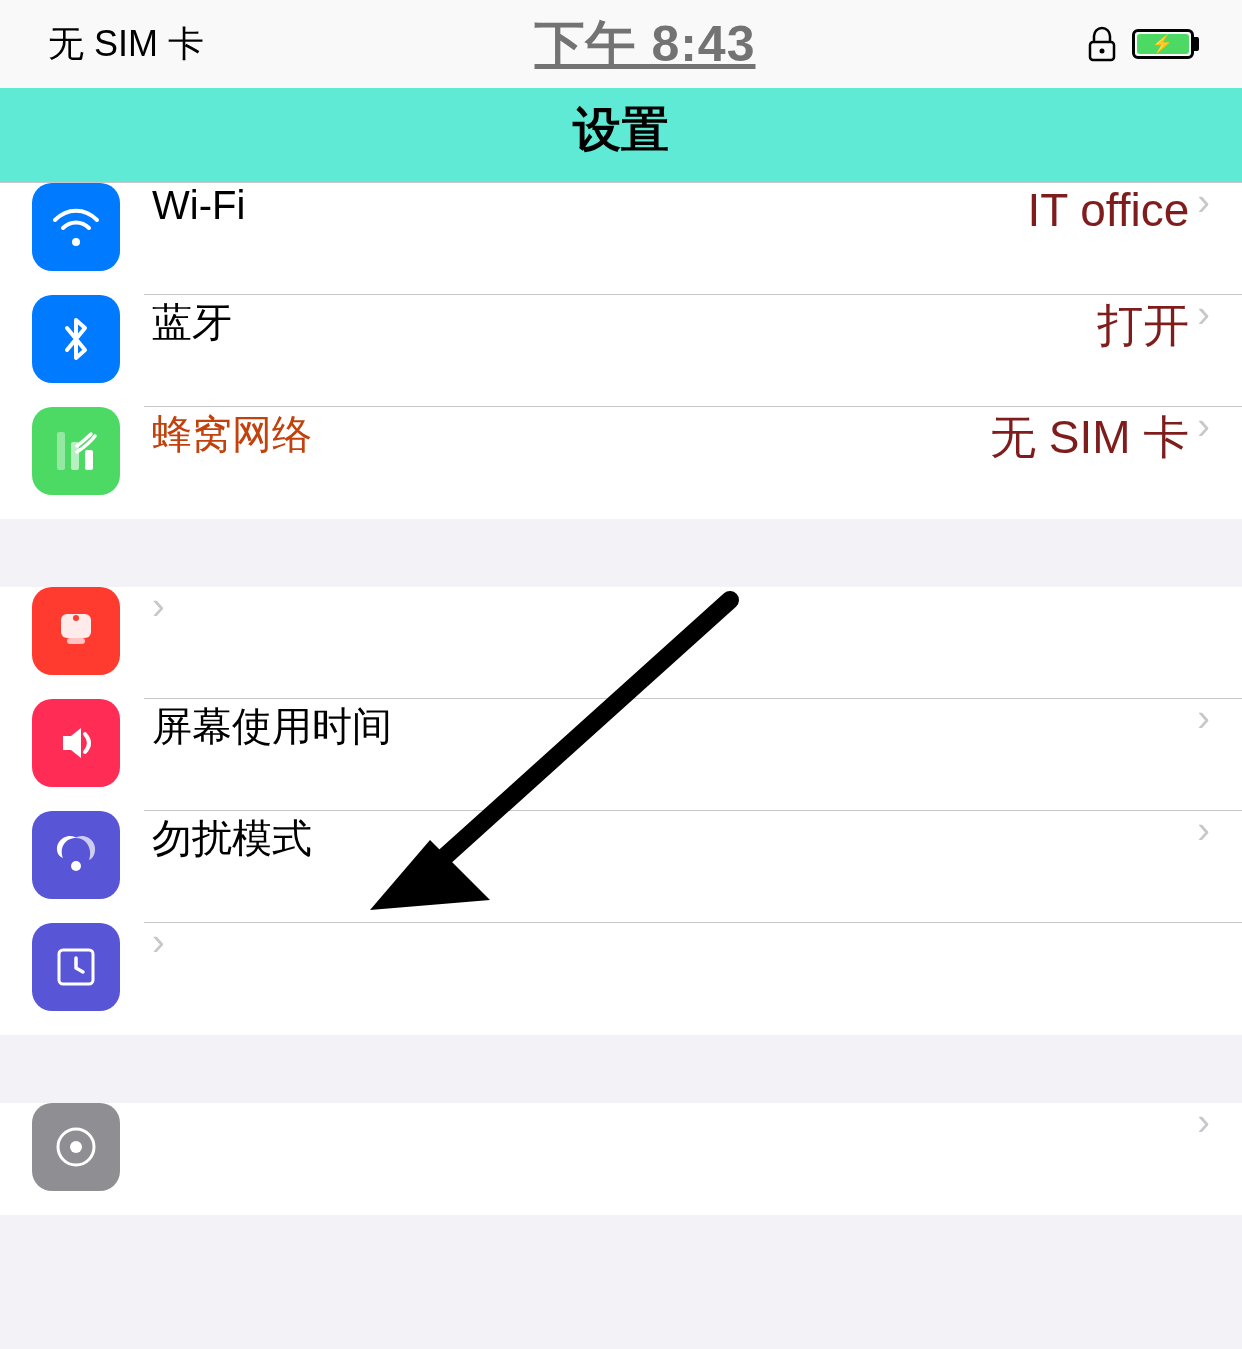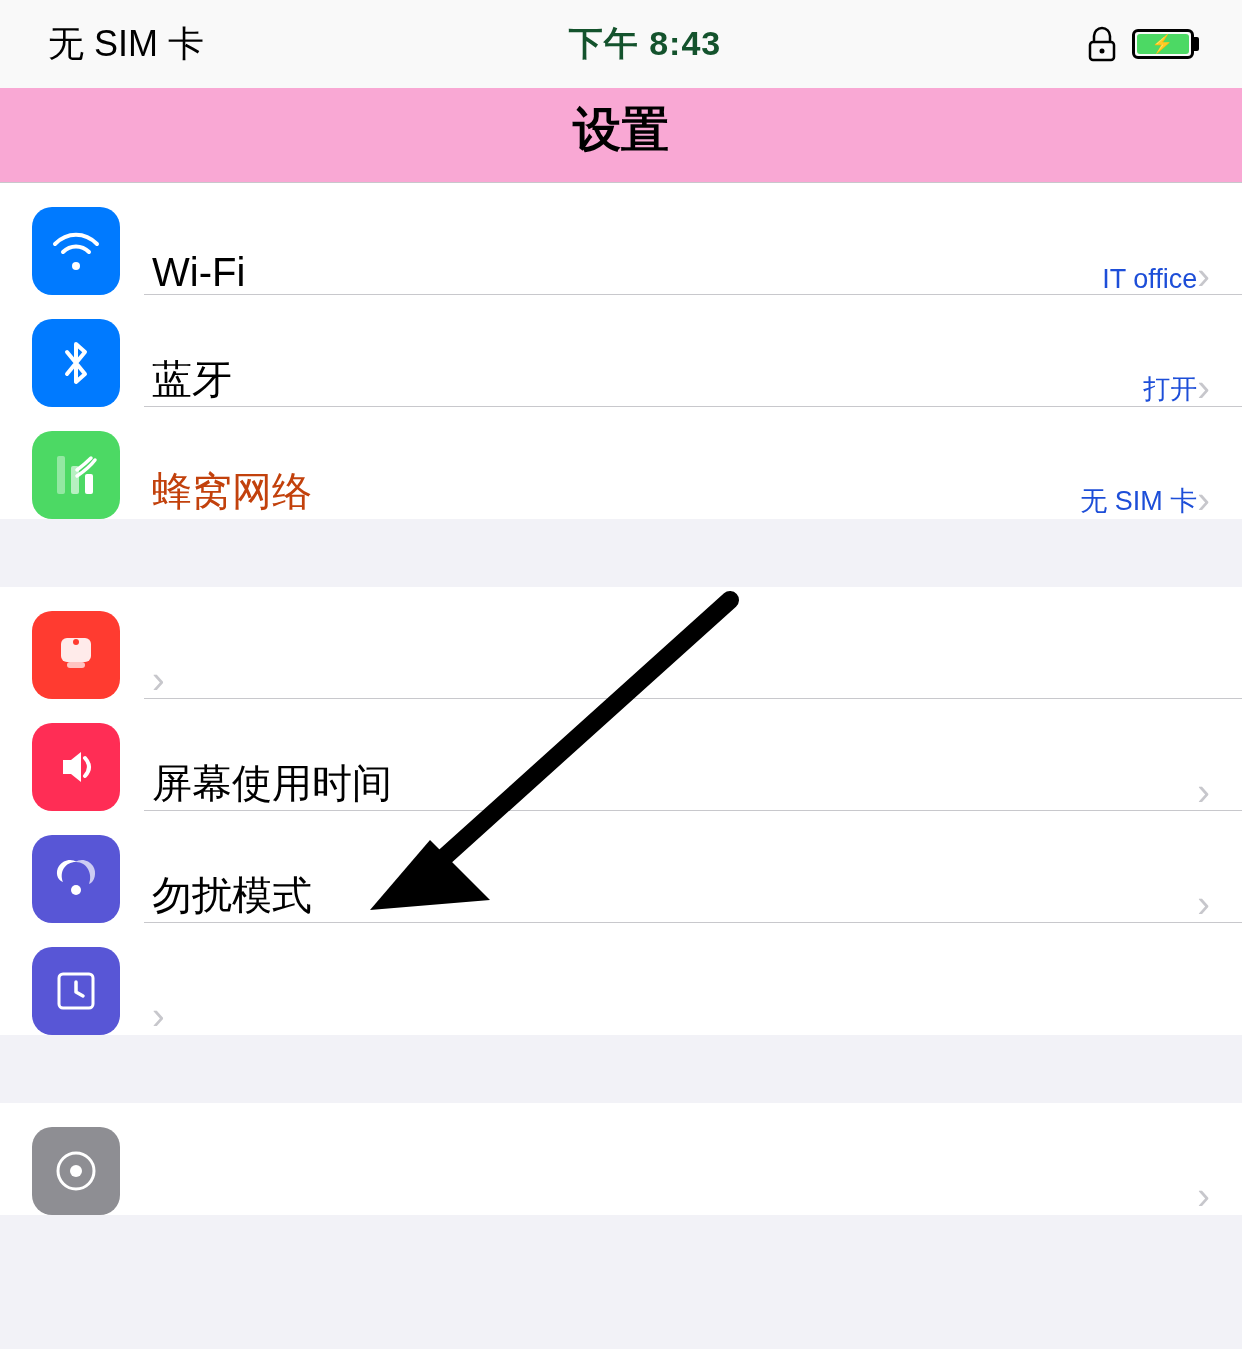--- a/index.html
+++ b/index.html
@@ -24,24 +24,25 @@
       padding: 0 48px;
     }
 
     .status-left {
       font-size: 36px;
       font-weight: 500;
       color: #000;
     }
 
     .status-center {
-      font-size: 34px;
+      font-size: 50px;
       font-weight: 700;
-      color: #14532d;
+      color: #737373;
       letter-spacing: 1px;
+      text-decoration: underline;
     }
 
     .status-right {
       display: flex;
       align-items: center;
       gap: 14px;
     }
 
     .battery-body {
       width: 62px;
@@ -78,21 +79,21 @@
 
     .bolt {
       color: #fff;
       font-size: 18px;
       font-weight: 900;
       line-height: 1;
     }
 
     
     .page-title-bar {
-      background: #f9a8d4;
+      background: #5eead4;
       padding: 10px 0 20px 0;
       text-align: center;
       border-bottom: 1px solid #c8c8cc;
     }
 
     .page-title-text {
       font-size: 48px;
       font-weight: 700;
       color: #000;
     }
@@ -104,21 +105,21 @@
       margin: 0;
     }
 
     .settings-group + .group-gap {
       height: 68px;
       background: #f2f2f7;
     }
 
     .settings-row {
       display: flex;
-      align-items: flex-end;
+      align-items: flex-start;
       padding: 0 32px;
       height: 112px;
       background: #fff;
       position: relative;
       cursor: pointer;
     }
 
     .settings-row:not(:last-child)::after {
       content: '';
       position: absolute;
@@ -145,23 +146,23 @@
       font-size: 40px;
       font-weight: 400;
       color: #000;
     }
 
     .row-label.dimmed {
       color: #c2410c;
     }
 
     .row-value {
-      font-size: 27px;
-      color: #1d4ed8;
-      margin-right: 0;
+      font-size: 46px;
+      color: #7f1d1d;
+      margin-right: 8px;
     }
 
     .chevron {
       color: #c7c7cc;
       font-size: 38px;
       font-weight: 400;
       line-height: 1;
     }
 
     

